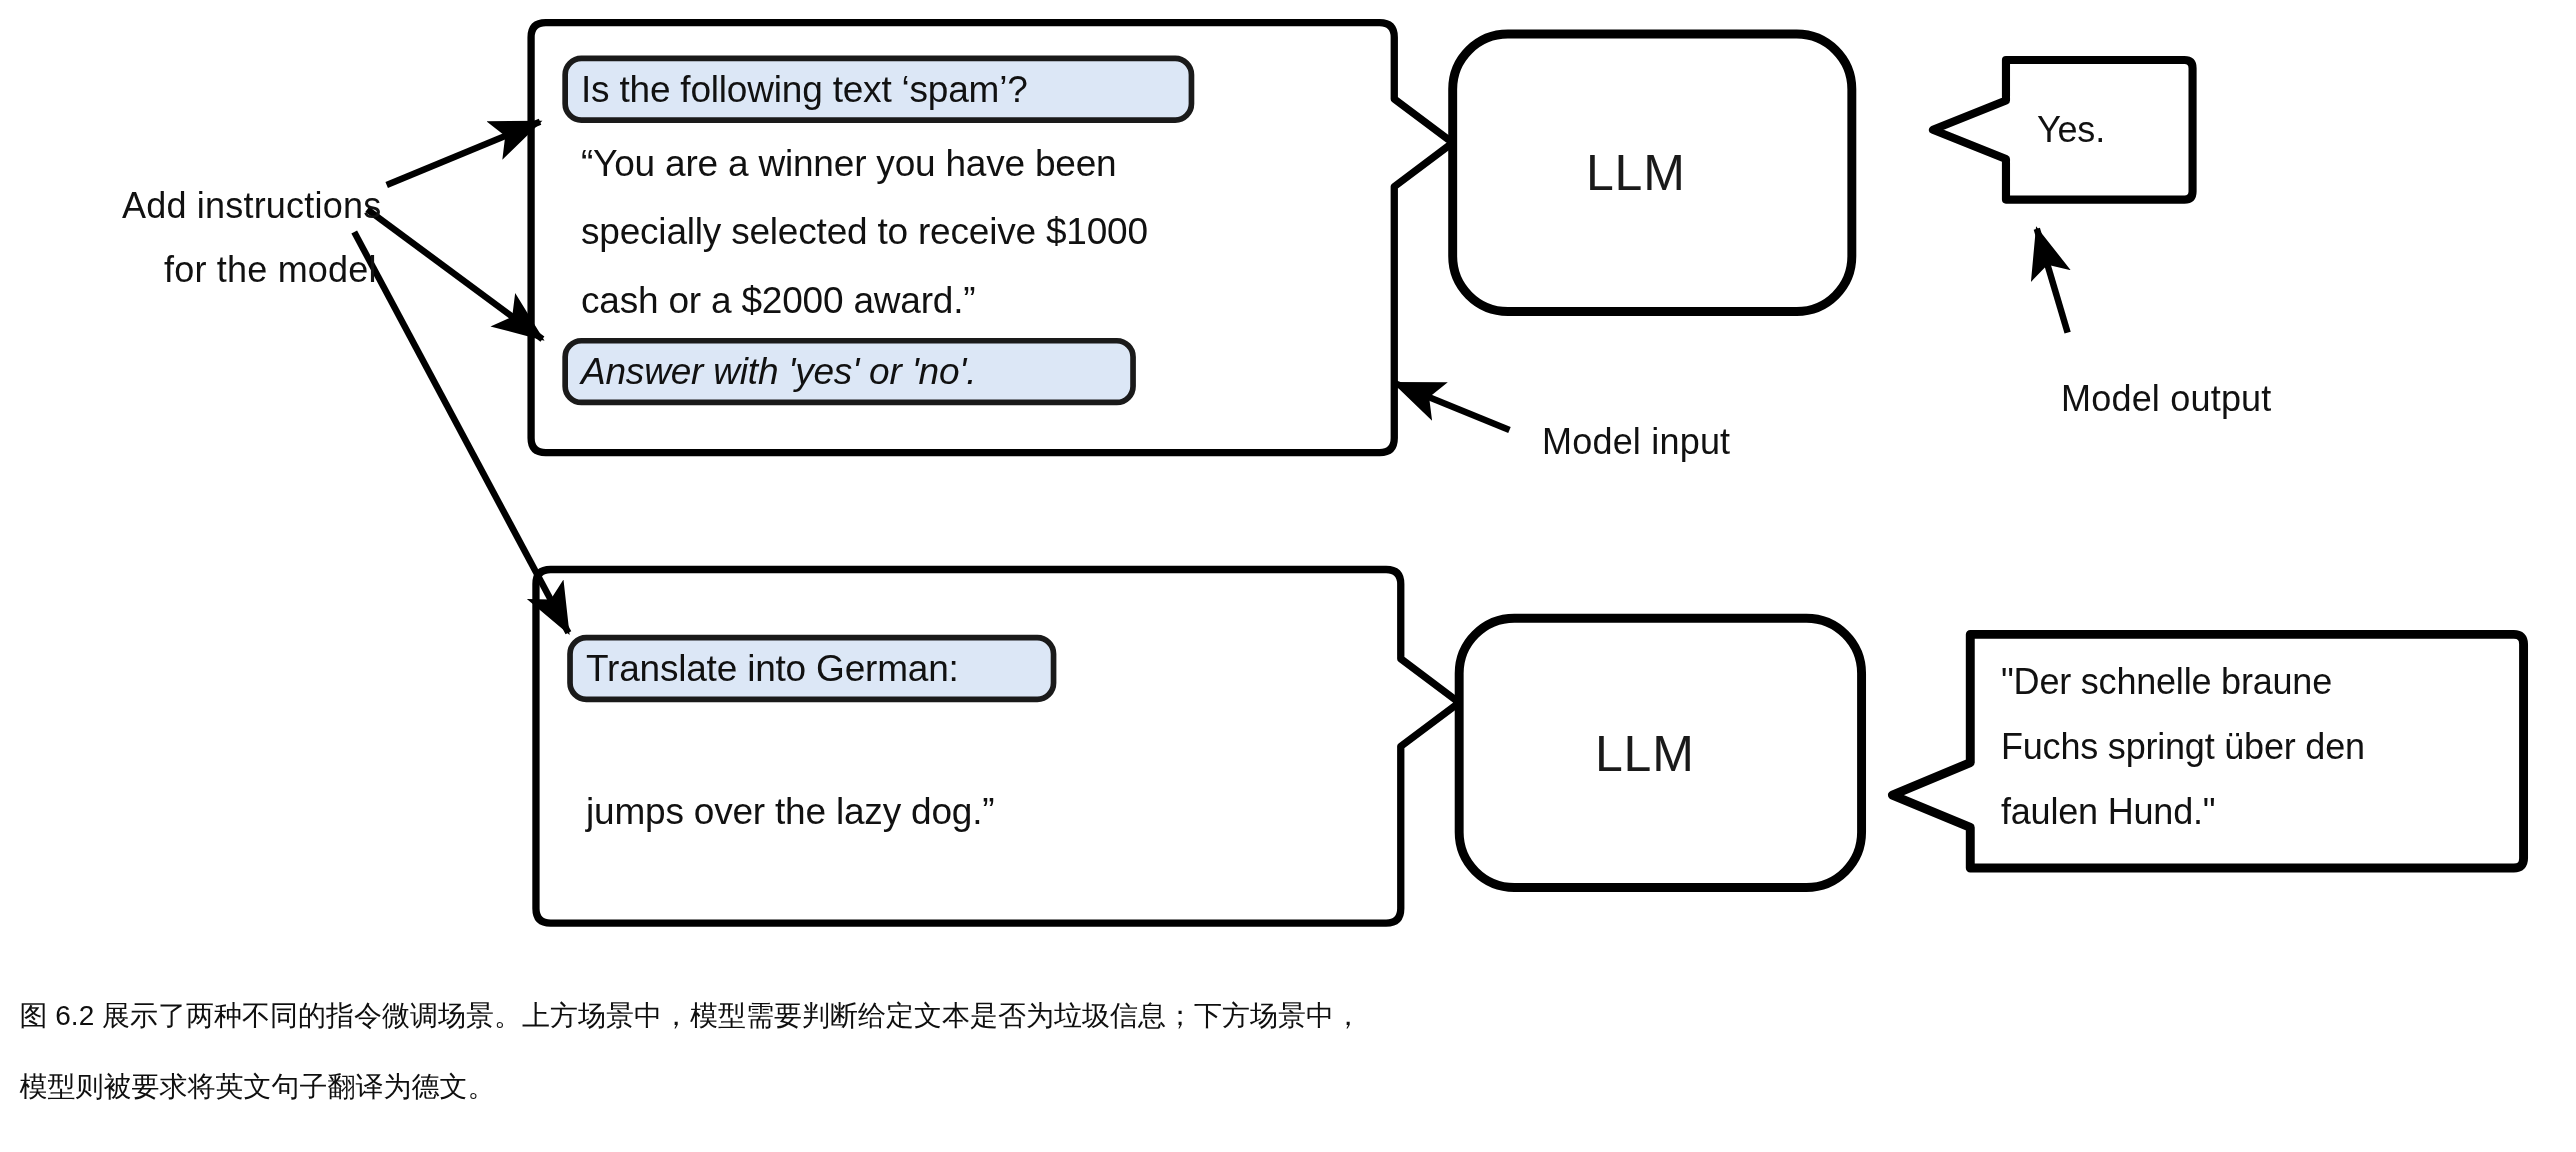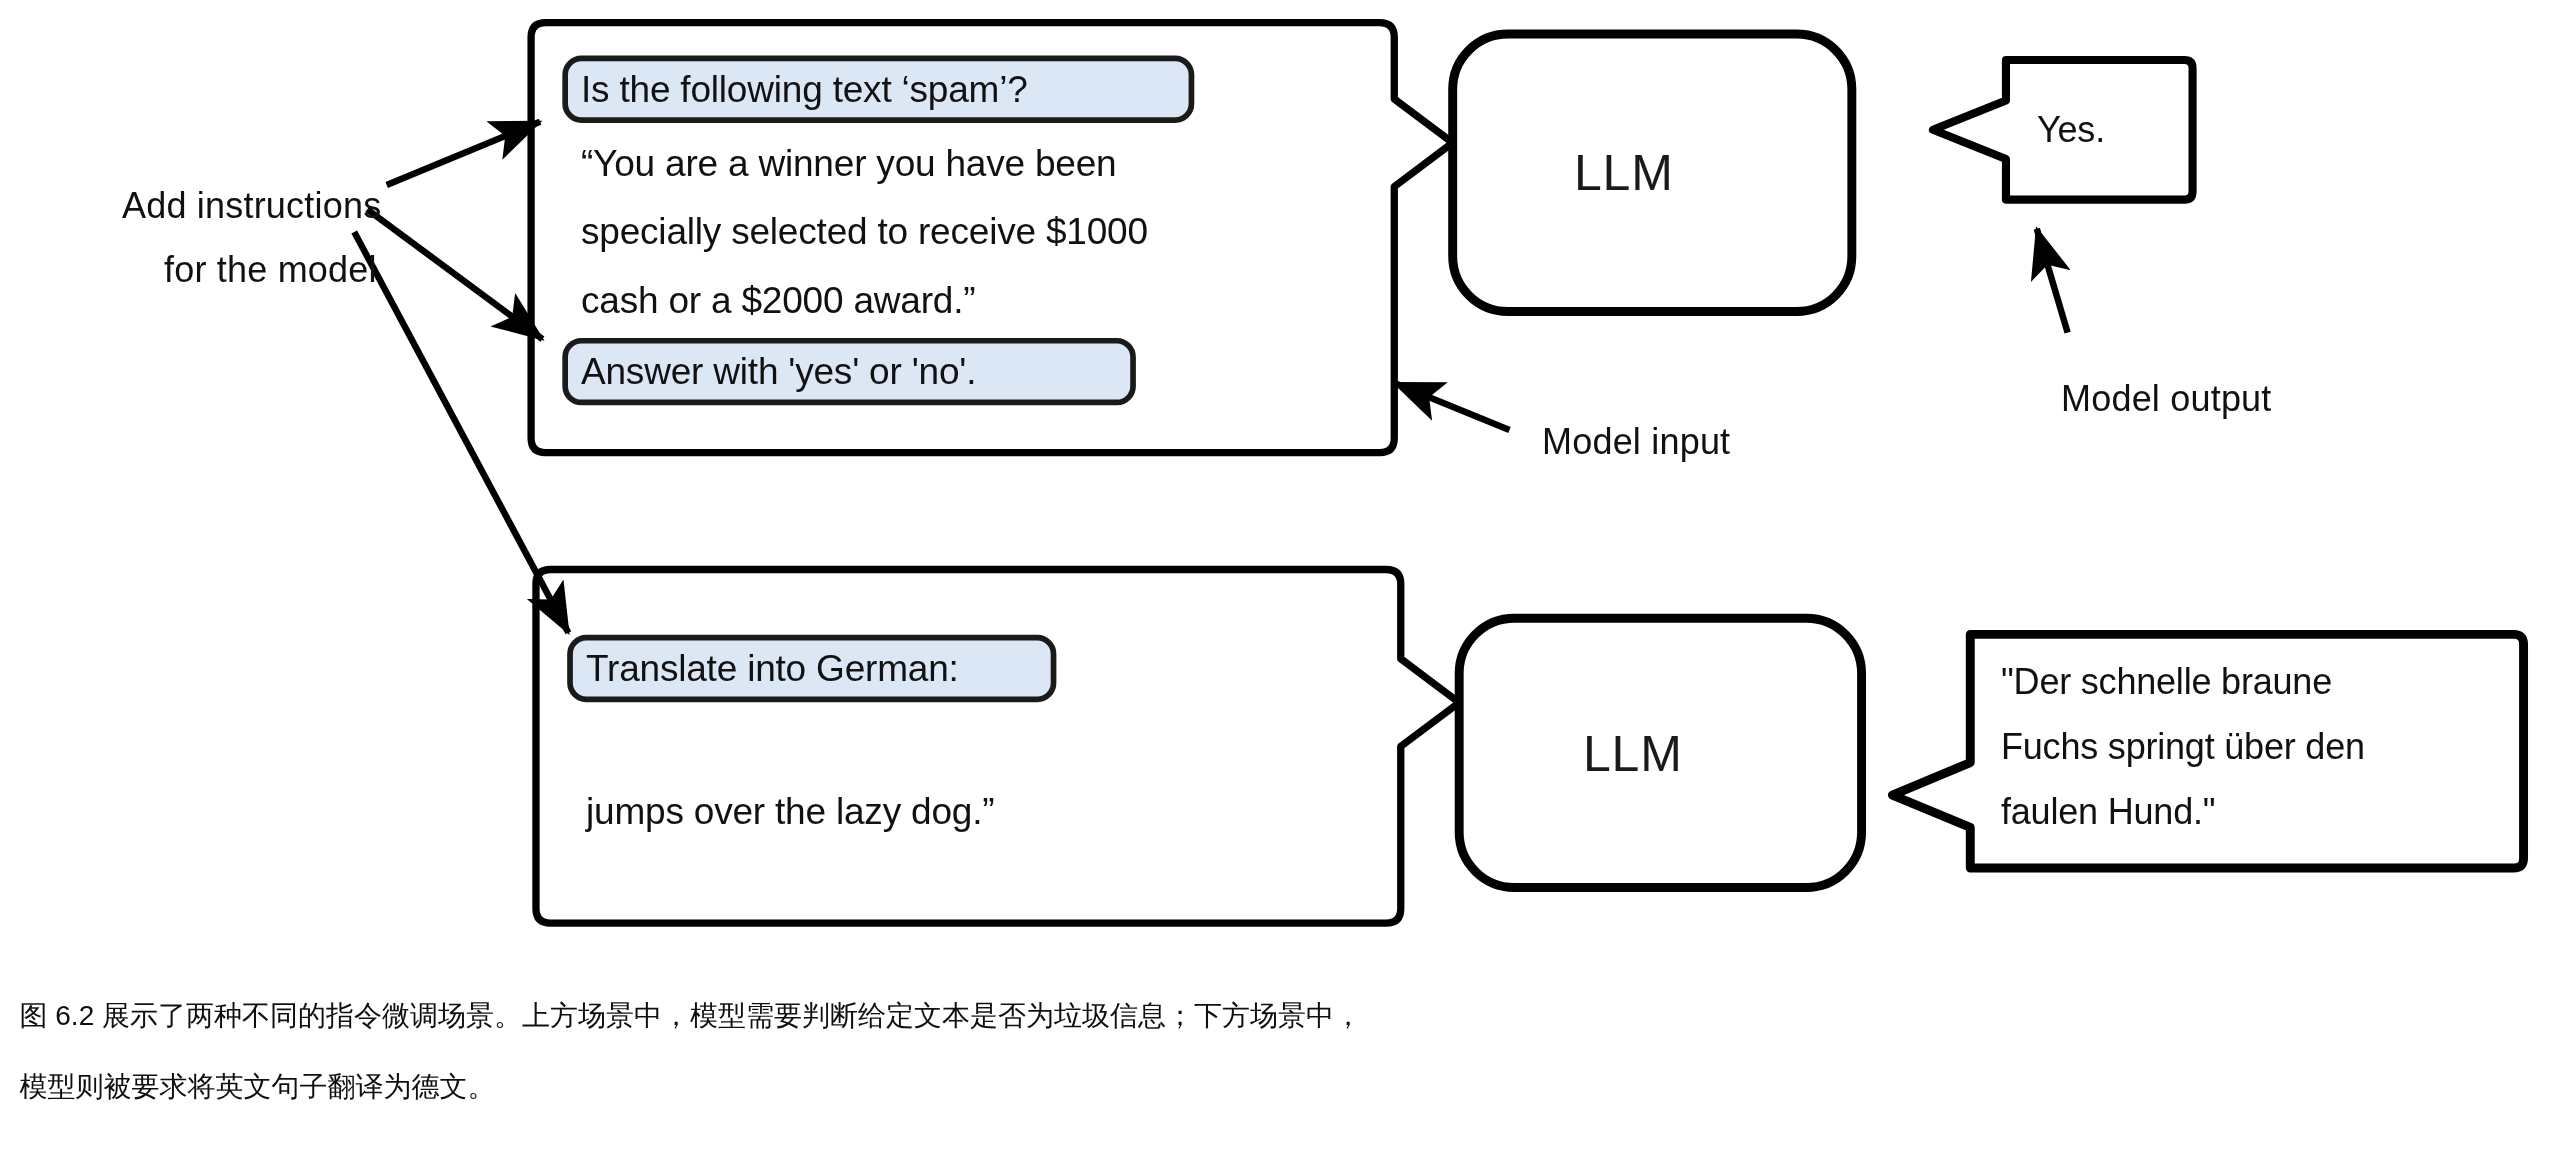--- a/index.html
+++ b/index.html
@@ -40,20 +40,21 @@
   
   .chip-label {
     font-size: 37px;
     letter-spacing: -0.2px;
   }
   
   .llm-label {
     font-size: 50px;
     letter-spacing: 0.8px;
     color: #1a1a1a;
+    margin-left: 12px;
   }
   
   .out-line {
     font-size: 36px;
     letter-spacing: -0.2px;
     text-align: center;
   }
   
   .anno {
     font-size: 36px;
@@ -149,21 +150,21 @@
 
     <line x1="2548" y1="410" x2="2510" y2="282" stroke="#000000" stroke-width="8" marker-end="url(#arrowhead)"></line>
   </svg>
 
   <div class="txt chip-label" style="left:581px; top:71px;">Is the following text ‘spam’?</div>
 
   <div class="txt body-line" style="left:581px; top:145px;">“You are a winner you have been</div>
   <div class="txt body-line" style="left:581px; top:213px;">specially selected to receive $1000</div>
   <div class="txt body-line" style="left:581px; top:282px;">cash or a $2000 award.”</div>
 
-  <div class="txt chip-label" style="left:581px; top:353px;">Answer with 'yes' or 'no'.</div>
+  <div class="txt chip-label" style="left:581px; top:353px;font-style:italic;">Answer with 'yes' or 'no'.</div>
 
   <div class="txt llm-label" style="left:1574px; top:148px;">LLM</div>
 
   <div class="txt out-line" style="left:2037px; top:112px;">Yes.</div>
 
   <div class="txt chip-label" style="left:586px; top:650px;">Translate into German:</div>
 
   <div class="txt body-line" style="left:586px; top:793px;">jumps over the lazy dog.”</div>
 
   <div class="txt llm-label" style="left:1583px; top:729px;">LLM</div>

